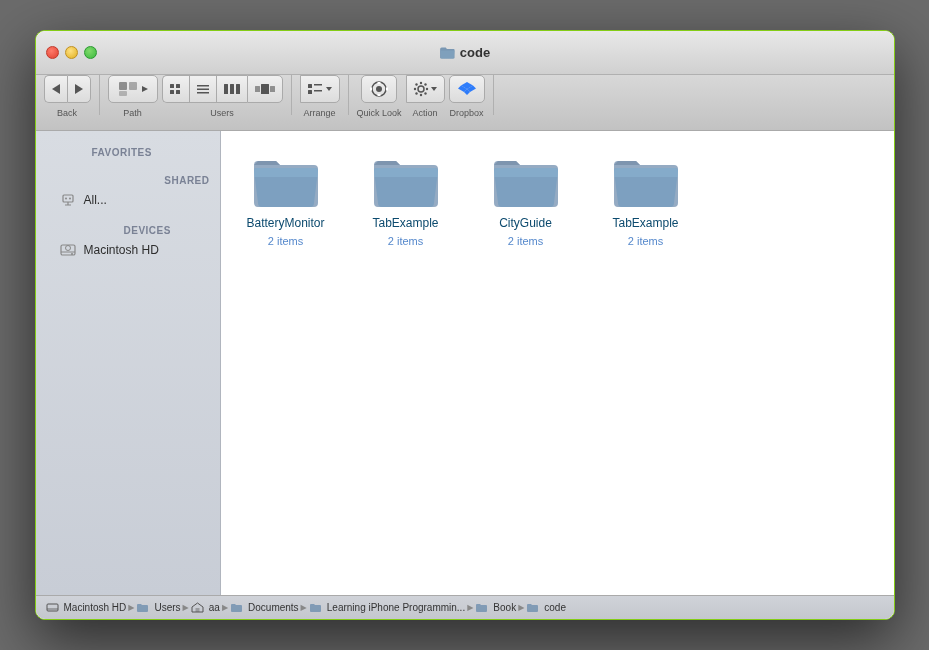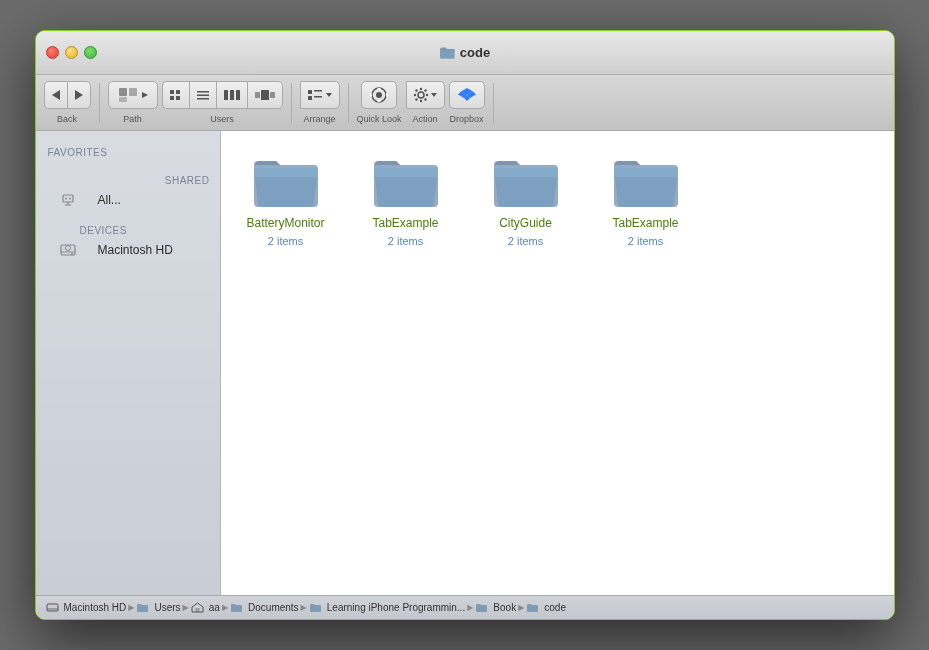--- a/index.html
+++ b/index.html
@@ -63,21 +63,20 @@
       width: 16px;
       height: 14px;
     }
 
     
     .toolbar {
       height: 56px;
       background: linear-gradient(to bottom, #d8d8d8 0%, #c2c2c2 100%);
       border-bottom: 1px solid #aaa;
       display: flex;
-      align-items: center;
       padding: 0 8px;
       gap: 4px;
       flex-shrink: 0;
     }
     .toolbar-group {
       display: flex;
       flex-direction: column;
       align-items: center;
       gap: 3px;
     }
@@ -147,30 +146,31 @@
       background: linear-gradient(to bottom, #d8dce2 0%, #c8cdd6 100%);
       border-right: 1px solid #b0b5be;
       padding: 10px 0;
       flex-shrink: 0;
       display: flex;
       flex-direction: column;
       gap: 0;
     }
     .sidebar-section-header {
       font-size: 10px;
-      font-weight: normal;
+      font-weight: bold;
       color: #7a8295;
       padding: 6px 10px 3px 12px;
       letter-spacing: 0.5px;
       text-transform: uppercase;
+      margin-left: 44px;
     }
     .sidebar-item {
       display: flex;
       align-items: center;
-      gap: 22px;
+      gap: 8px;
       padding: 3px 10px 3px 20px;
       cursor: pointer;
       font-size: 12px;
       color: #2d2d2d;
       border-radius: 4px;
       margin: 0 4px;
     }
     .sidebar-item-icon {
       width: 16px;
       height: 16px;
@@ -195,21 +195,21 @@
       gap: 5px;
       cursor: pointer;
       width: 90px;
     }
     .folder-icon {
       width: 72px;
       height: 60px;
     }
     .folder-name {
       font-size: 12px;
-      color: #4d7c0f;
+      color: #0c4a6e;
       text-align: center;
     }
     .folder-count {
       font-size: 11px;
       color: #5588cc;
       text-align: right;
     }
 
     
     .statusbar {

